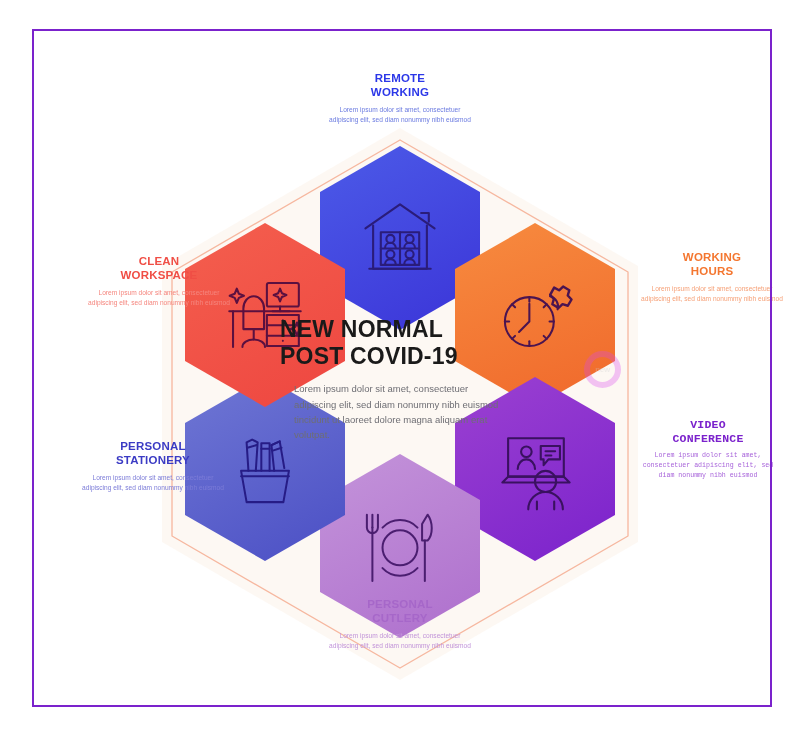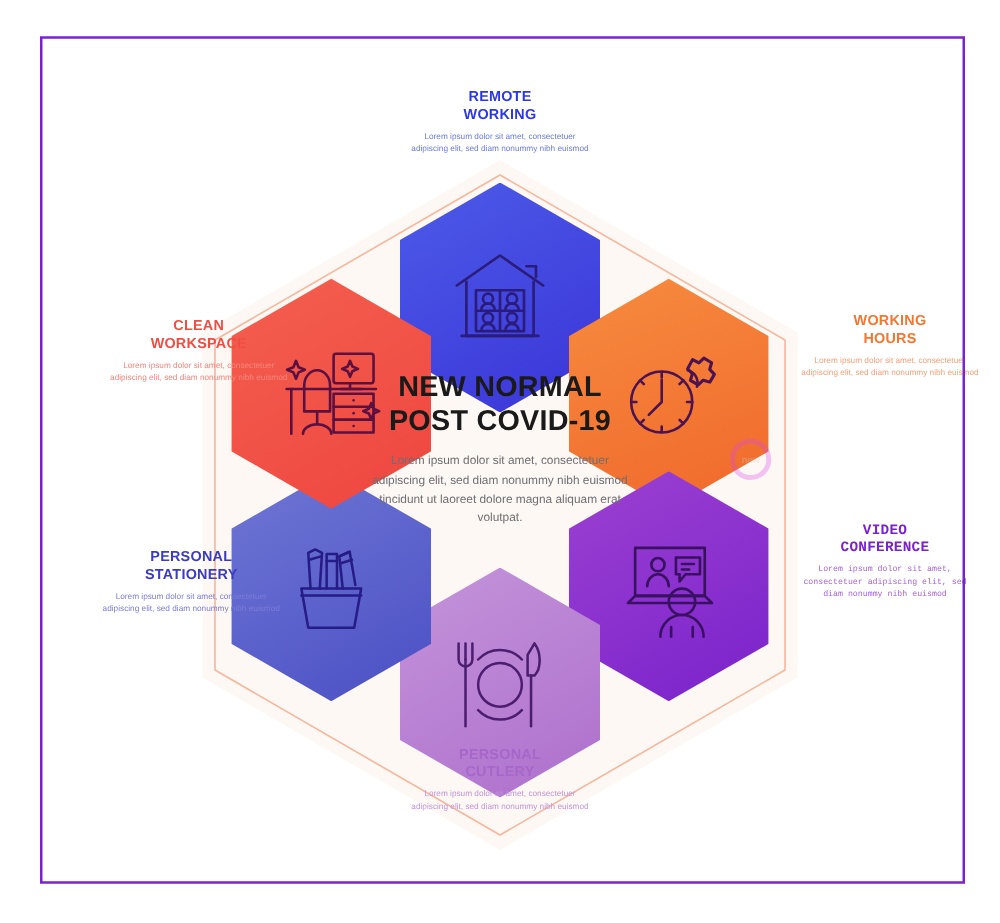--- a/index.html
+++ b/index.html
@@ -67,23 +67,22 @@
   #hex-working     { left: 455px; top: 223px; }
   #hex-video       { left: 455px; top: 377px; }
   #hex-cutlery     { left: 320px; top: 454px; }
   #hex-stationery  { left: 185px; top: 377px; }
   #hex-clean       { left: 185px; top: 223px; }
 
   
   #center-block {
     position: absolute;
     left: 280px;
-    top: 296px;
+    top: 316px;
     width: 240px;
-    text-align: center;
   }
   #center-title {
     font-size: 23px;
     font-weight: bold;
     color: #1A1A1A;
     line-height: 1.18;
     letter-spacing: 0.2px;
     white-space: pre-line;
   }
   #center-desc {
@@ -127,21 +126,21 @@
     top: 351px;
     display: flex;
     align-items: center;
     gap: 6px;
     opacity: 0.30;
     pointer-events: none;
   }
   #wm-badge {
     width: 25px; height: 25px;
     border-radius: 50%;
-    border: 4px solid #d946ef;
+    border: 6px solid #d946ef;
     color: #cfcfcf;
     font-size: 8px;
     font-weight: bold;
     display: flex;
     align-items: center;
     justify-content: center;
     letter-spacing: -0.3px;
   }
   #wm-text {
     font-size: 24px;

